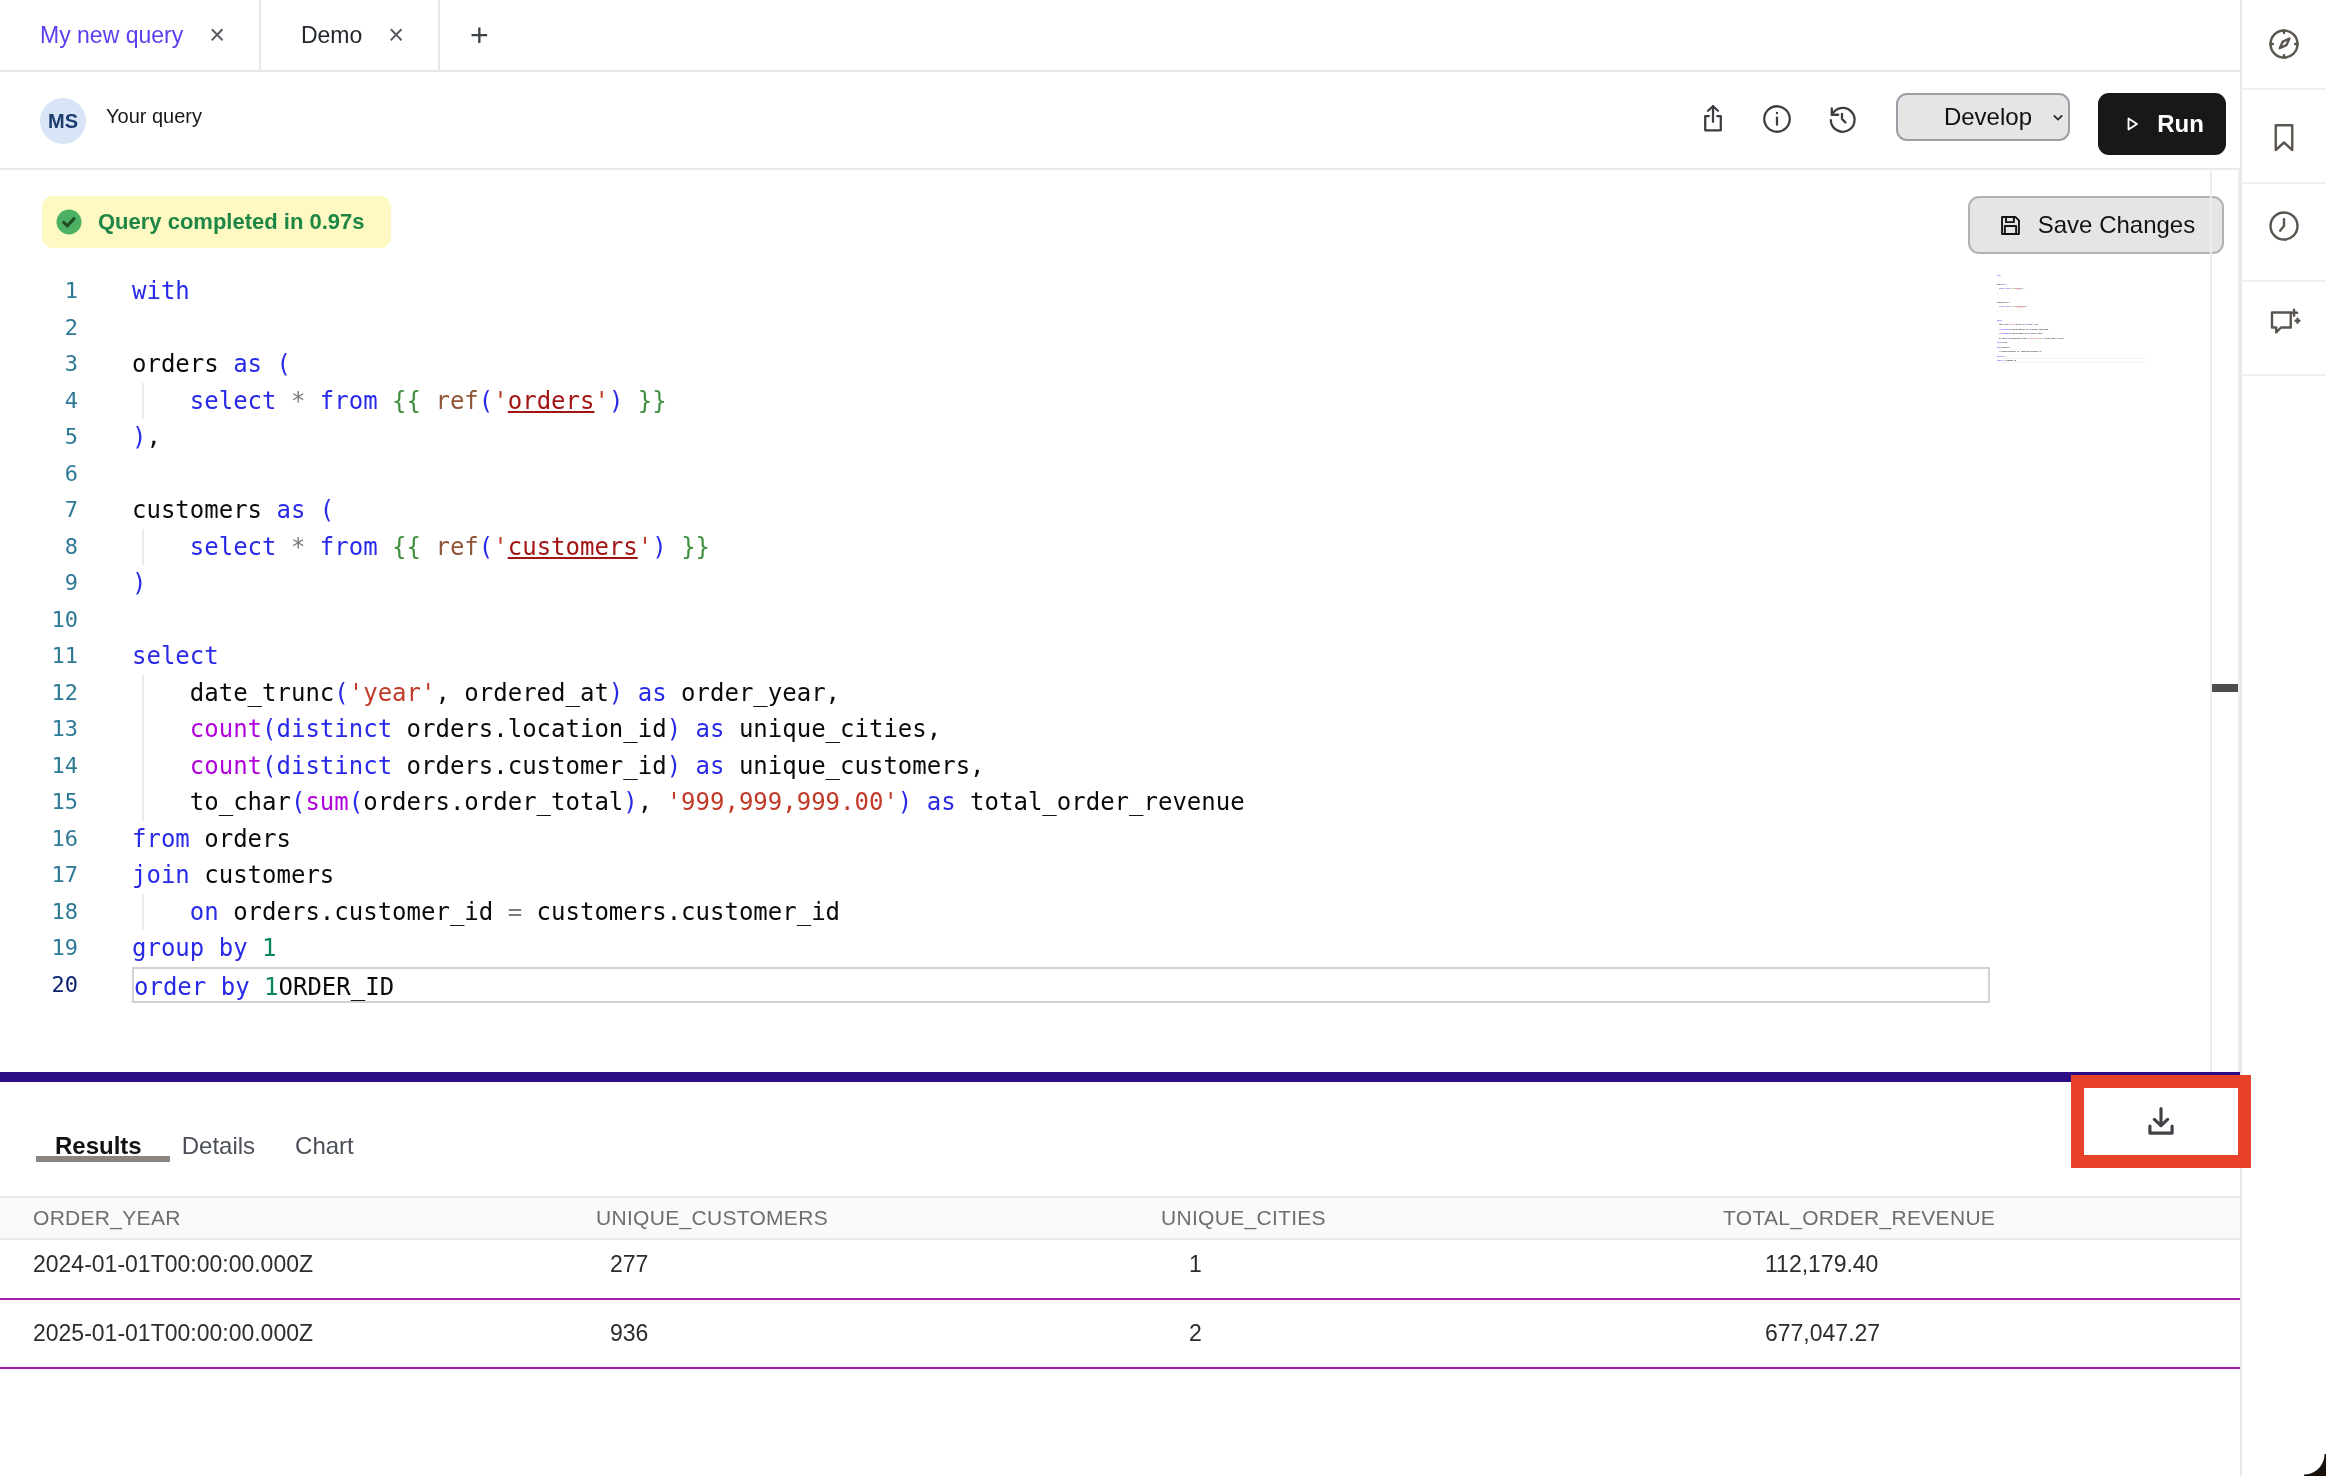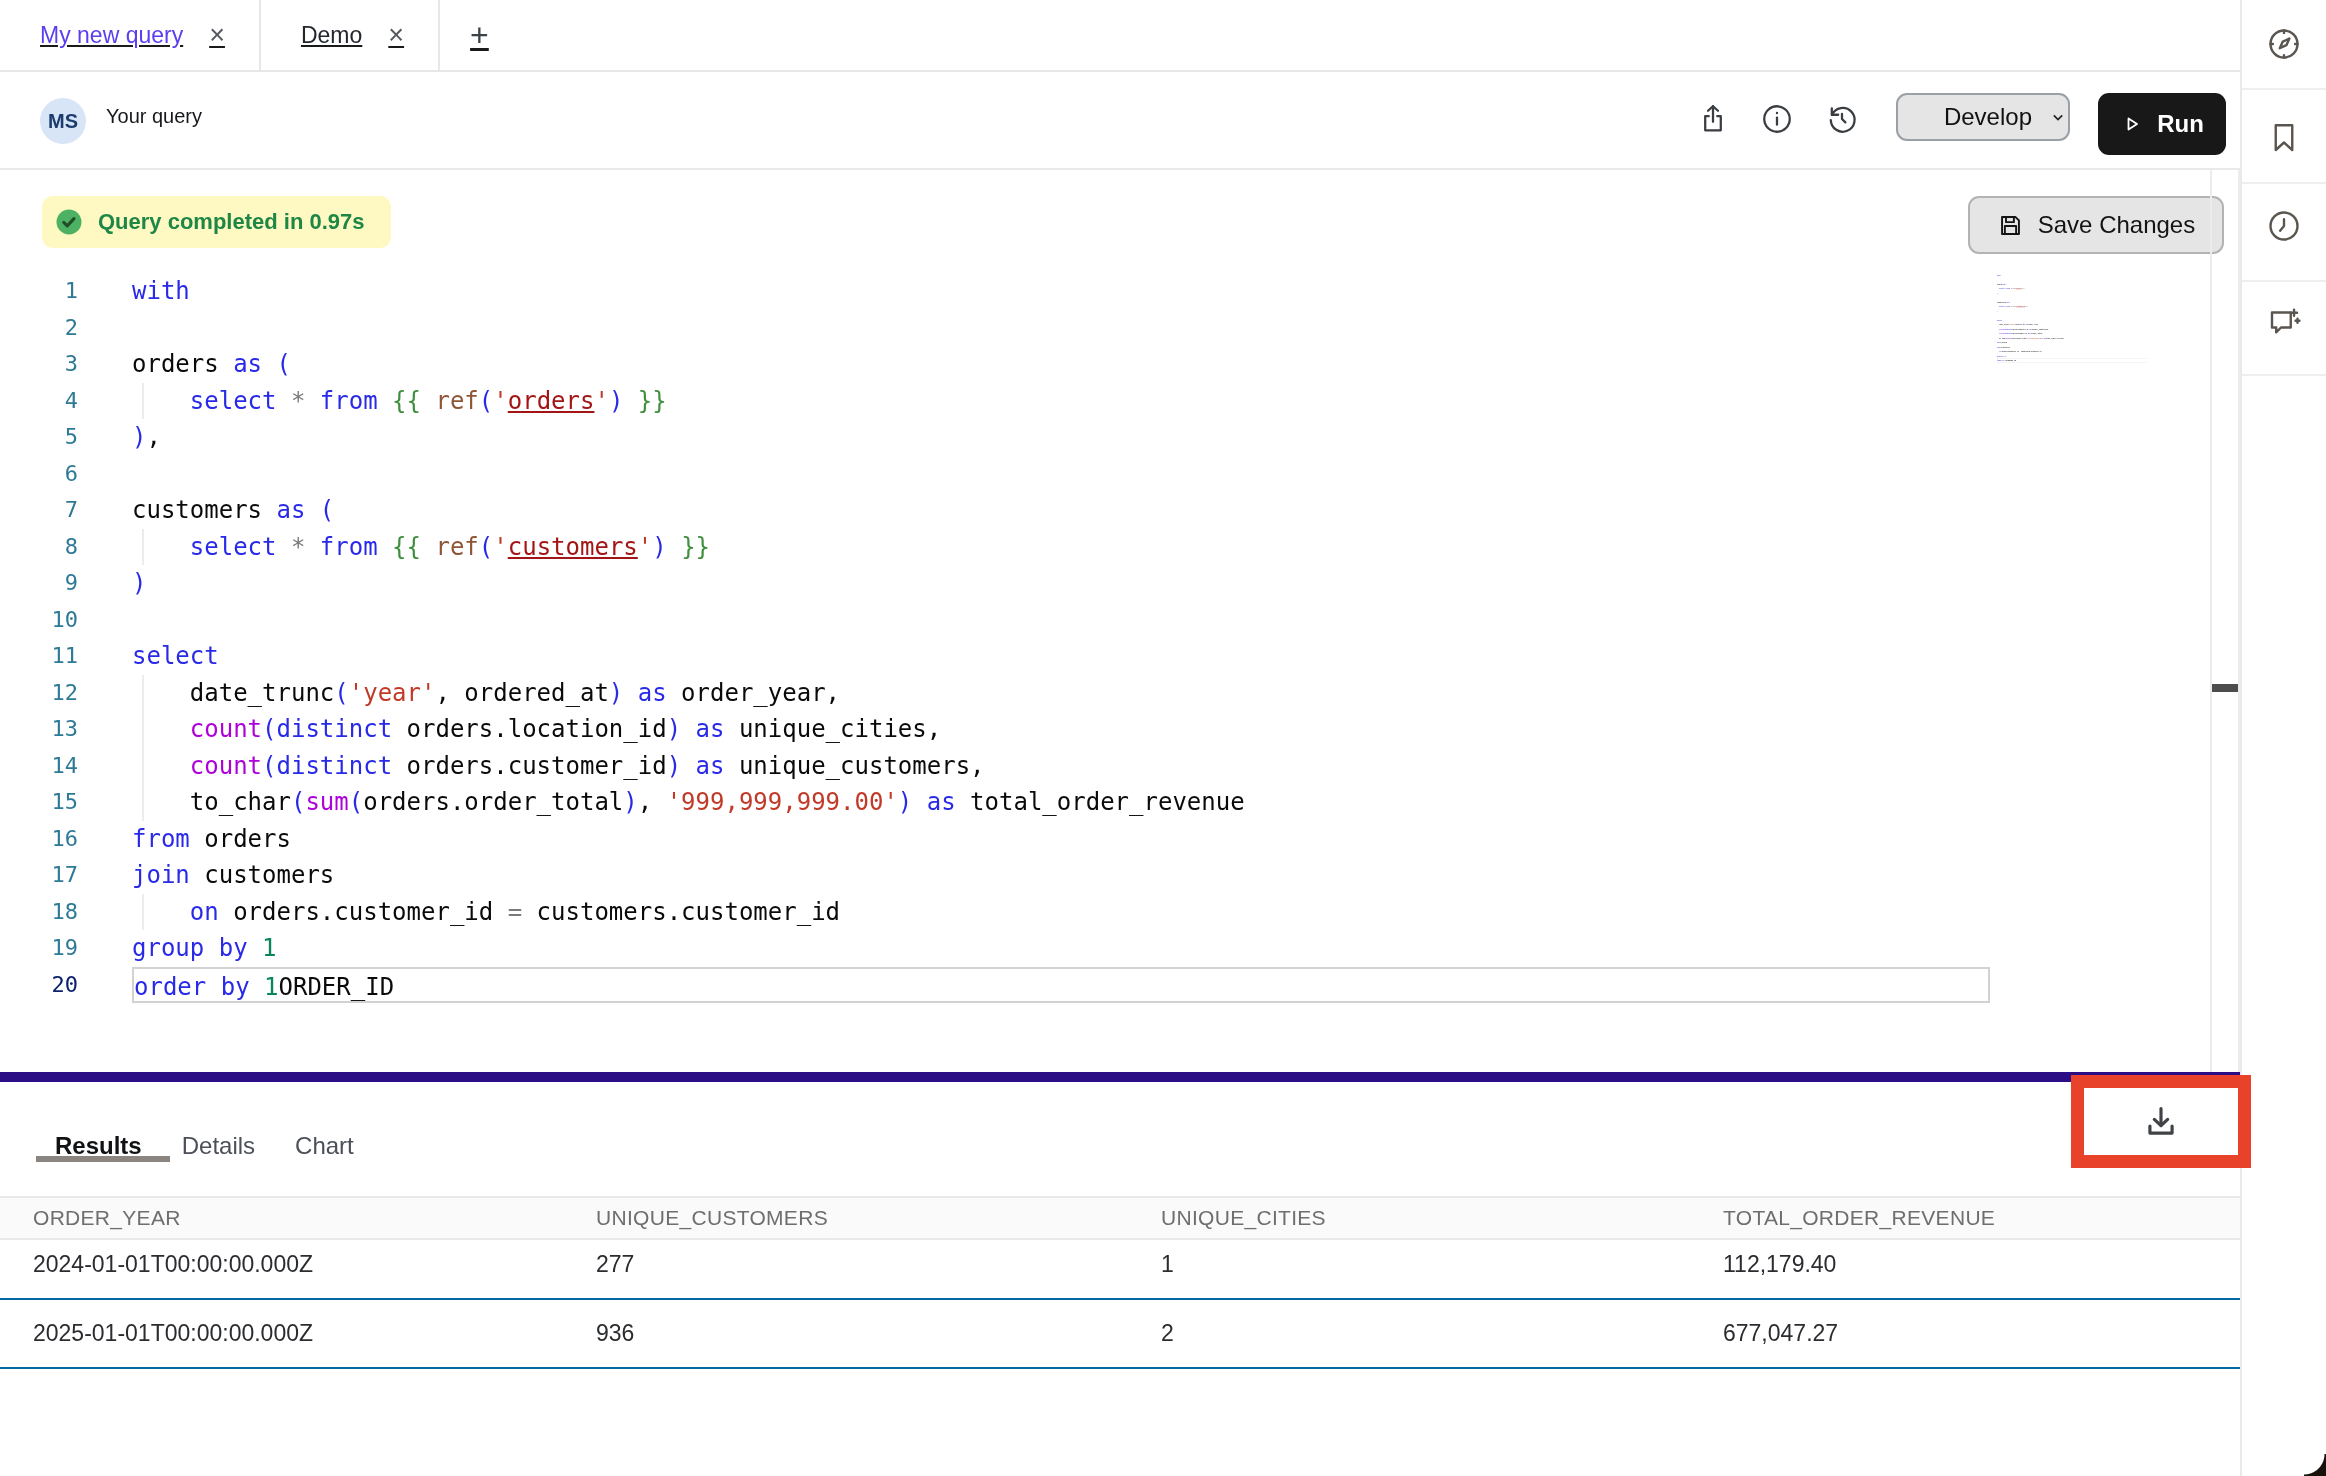--- a/index.html
+++ b/index.html
@@ -4,21 +4,21 @@
 <style>
   * { margin:0; padding:0; box-sizing:border-box; }
   html,body { background:#17100b; }
   .page {
     position:relative; width:2326px; height:1476px; background:#ffffff;
     font-family:"Liberation Sans", sans-serif; overflow:hidden; color:#1a1a1a;
   }
 
   
   .tabbar { position:absolute; left:0; top:0; width:2240px; height:72px;
-            border-bottom:2px solid #e7e7ea; display:flex; align-items:stretch; background:#fff;text-decoration:underline; }
+            border-bottom:2px solid #e7e7ea; display:flex; align-items:stretch; background:#fff; }
   .tab { display:flex; align-items:center; gap:26px; padding:0 34px 0 40px;
          border-right:2px solid #e7e7ea; font-size:23px; color:#23272e; cursor:default; }
   .tab.active { color:#5a3ff0; }
   .tab .x { font-size:27px; color:#55595f; line-height:1; }
   .tab-plus { display:flex; align-items:center; padding:0 30px; font-size:32px; color:#3c4047; }
 
   
   .header { position:absolute; left:0; top:72px; width:2240px; height:98px;
             border-bottom:2px solid #e9e9ec; background:#fff; }
   .avatar { position:absolute; left:40px; top:26px; width:46px; height:46px; border-radius:50%;
@@ -83,21 +83,21 @@
   .rtab.active { color:#101214; font-weight:700; }
   .rtab + .rtab { margin-left:40px; }
   .rtab-underline { position:absolute; left:36px; top:74px; width:134px; height:6px; background:#8a8580; }
 
   .thead { position:absolute; left:0; top:85px; width:2240px; height:44px; background:#fafafa;
            border-top:2px solid #e9e9e9; border-bottom:2px solid #e9e9e9;
            display:grid; grid-template-columns:563px 565px 562px 1fr; align-items:center;margin-top:29px; }
   .th { padding-left:33px; font-size:21px; color:#6e6e70; letter-spacing:0.3px; }
   .tbody { position:absolute; left:0; top:149px; width:2240px; }
   .trow { display:grid; grid-template-columns:563px 565px 562px 1fr; align-items:center;
-          height:69px; border-bottom:2px solid #0369a1; }
+          height:69px; border-bottom:2px solid #a21caf;gap:14px; }
   .td { padding-left:33px; font-size:23px; color:#2a2c2f; }
 
   
   .annotation { position:absolute; left:2071px; top:1075px; width:180px; height:93px;
                 border:13px solid #e8432a; background:#fff; z-index:20;
                 display:flex; align-items:center; justify-content:center; }
   .dl-btn svg { width:38px; height:38px; stroke:#3f4246; stroke-width:2; fill:none;
                 stroke-linecap:round; stroke-linejoin:round; display:block; }
 
   

